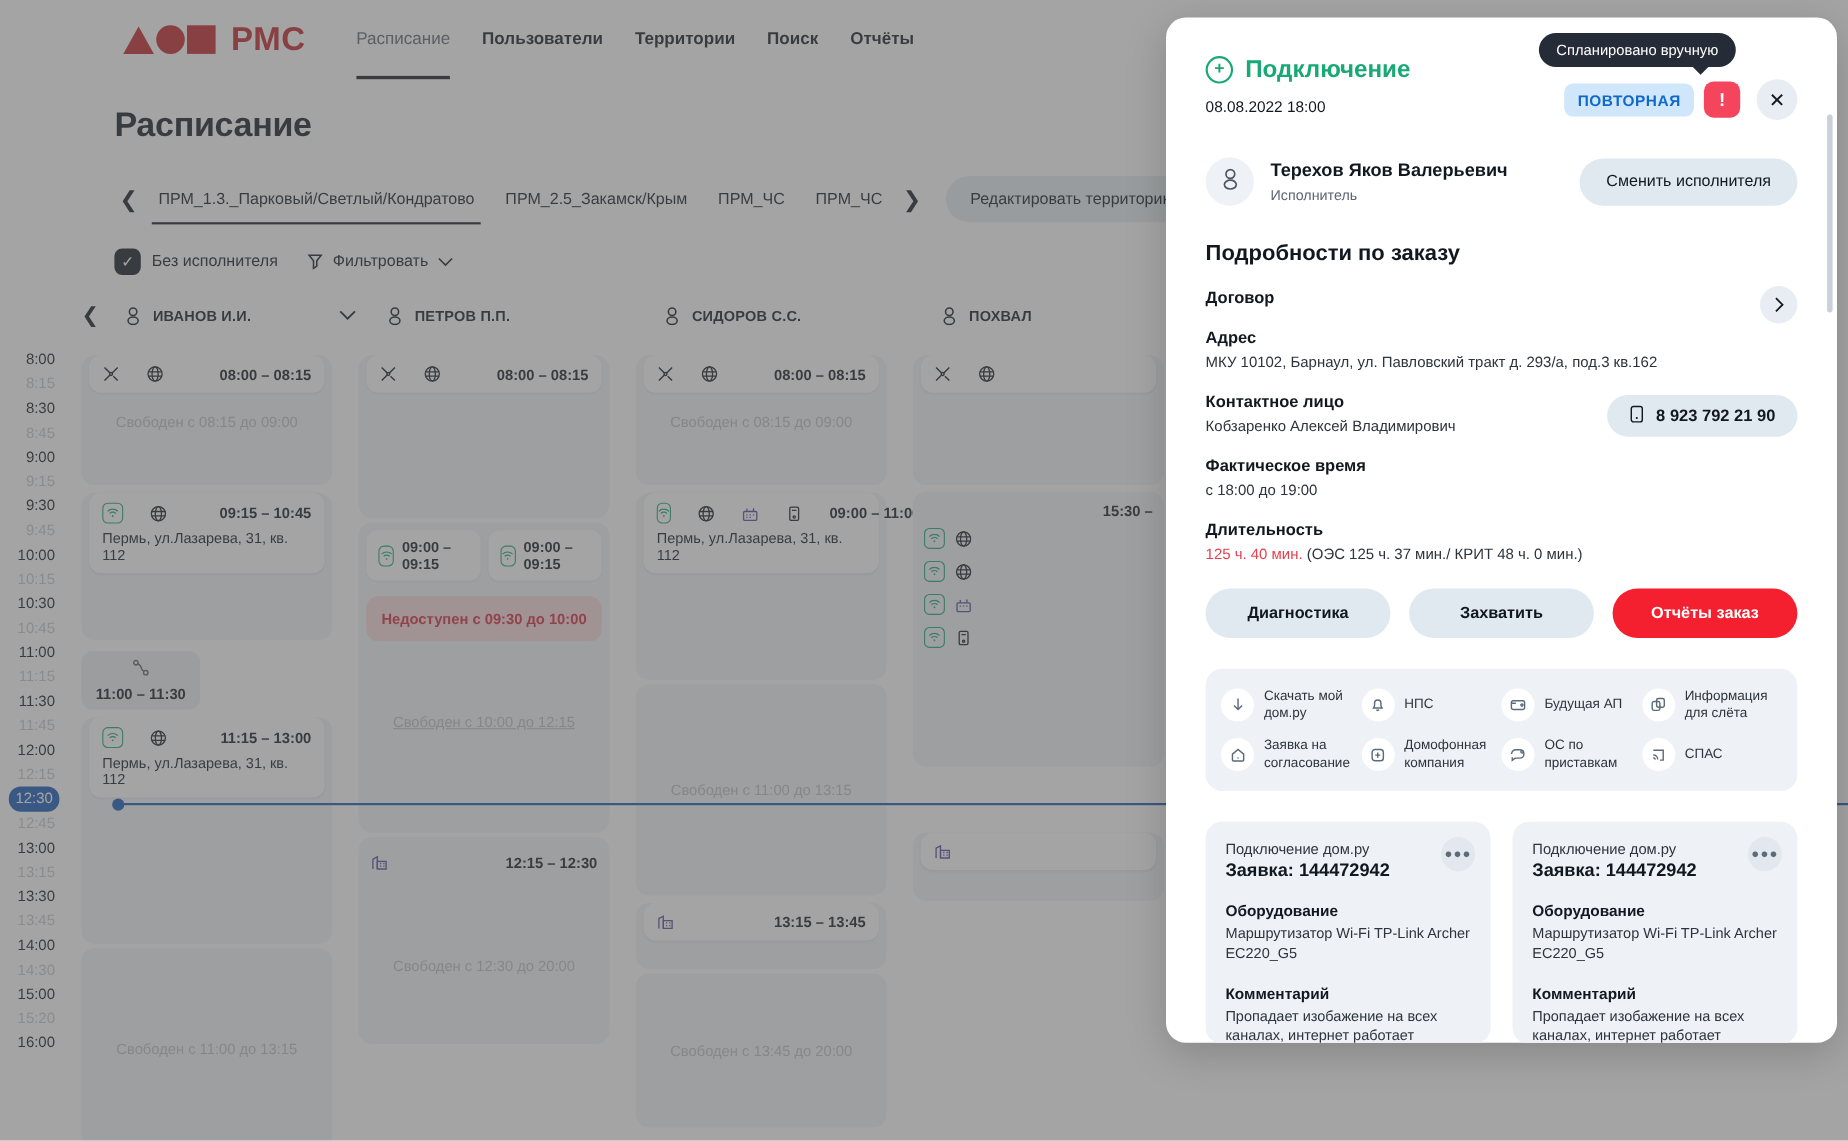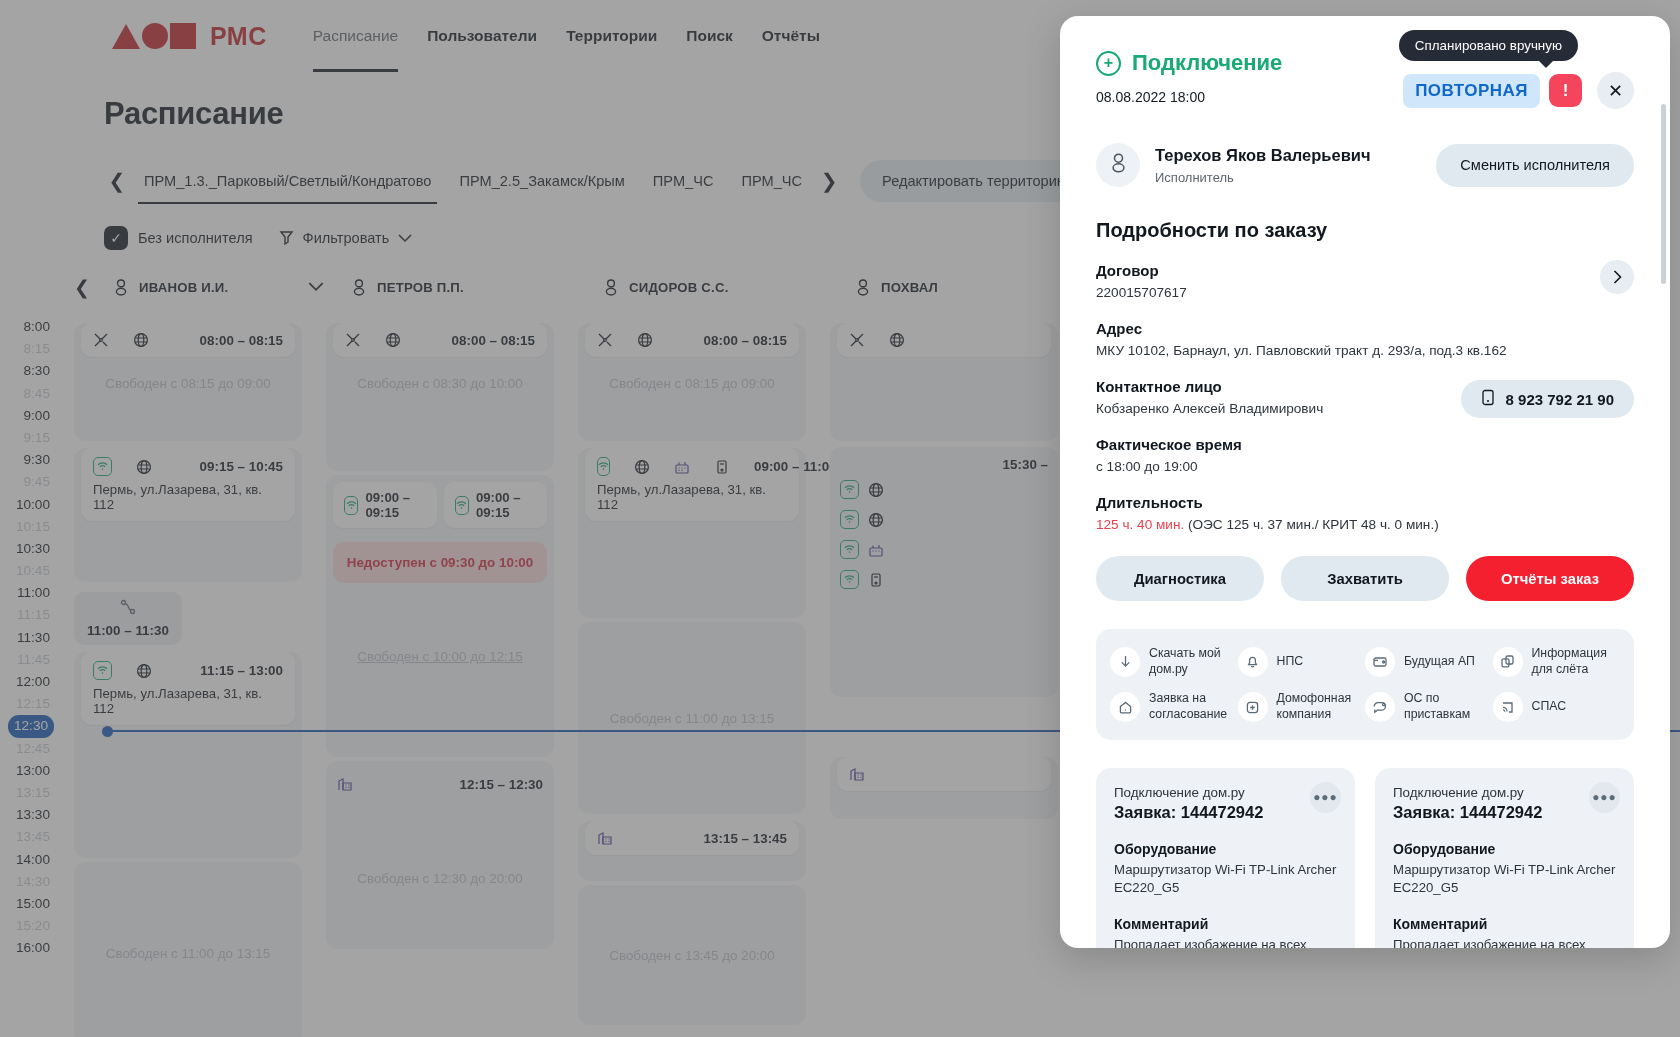--- a/index.html
+++ b/index.html
@@ -28,21 +28,21 @@
     padding: 0 0 0 112px; gap: 0px; position: relative;
   }
   .logo-wrap { display:flex; align-items:center; gap:14px; margin-right: 46px;}
   .logo-marks { display:flex; align-items:center; gap:2px; }
   .logo-tri {
     width:0;height:0;border-left:14px solid transparent;border-right:14px solid transparent;
     border-bottom:25px solid #c32228;
   }
   .logo-circle { width:26px;height:26px;border-radius:50%;background:#c32228; }
   .logo-sq { width:26px;height:26px;background:#c32228; }
-  .logo-text { color:#c32228; font-size:25px; font-weight:bold; letter-spacing:0.5px; }
+  .logo-text { color:#c32228; font-size:30px; font-weight:bold; letter-spacing:0.5px; }
   .nav { display:flex; align-items:center; gap:29px; height:72px; }
   .nav-item {
     font-size:15.5px; color:#111820; font-weight:bold; height:72px;
     display:flex; align-items:center; position:relative; cursor:pointer;
   }
   .nav-item.active { color:#60666e; font-weight:normal; }
   .nav-item.active::after {
     content:""; position:absolute; left:0; right:0; bottom:0; height:3px; background:#111820;
   }
 
@@ -157,21 +157,21 @@
   .tooltip{
     background:#262b38; color:#fff; font-size:13.4px; border-radius:17px; padding:8px 16px;
     position:absolute; right:56px; top:-20px; white-space:nowrap;
   }
   .tooltip::after{
     content:""; position:absolute; right:24px; bottom:-7px; border-left:8px solid transparent;
     border-right:8px solid transparent; border-top:8px solid #262b38;
   }
   .badges{ display:flex; align-items:center; gap:9px; margin-top:22px;}
   .badge-blue{
-    background:#cfe6fb; color:#1069c9; font-size:17px; font-weight:bold; letter-spacing:0.5px;
+    background:#cfe6fb; color:#1069c9; font-size:14px; font-weight:bold; letter-spacing:0.5px;
     border-radius:8px; padding:7px 12px;
   }
   .badge-red{
     width:33px;height:33px;border-radius:9px;background:#f4455c;color:#fff;display:flex;
     align-items:center;justify-content:center;font-size:17px;font-weight:bold;
   }
   .close-btn{
     width:37px;height:37px;border-radius:50%;background:#e7edf2;display:flex;align-items:center;
     justify-content:center;font-size:18px;color:#111820;cursor:pointer;margin-left:6px;
   }
@@ -482,21 +482,20 @@
                 <span class="icn">
                   <svg width="16" height="16" viewBox="0 0 16 16" fill="none" stroke="#111820" stroke-width="1.2">
                       <circle cx="8" cy="8" r="6.4"></circle>
                       <ellipse cx="8" cy="8" rx="2.8" ry="6.4"></ellipse>
                       <path d="M1.8 6h12.4M1.8 10h12.4"></path>
                     </svg>
                 </span>
                 <span class="ev-times">08:00 – 08:15</span>
               </div>
             </div>
-            <div class="free-txt">Свободен с 08:30 до 10:00</div>
           </div>
 
           <div class="slot-block" style="height:282px; margin-top:4px;">
             <div style="display:flex; gap:7px; padding:7px;">
               <div class="mini-ev">
                 <span class="teal-badge">
                   <svg width="11" height="9" viewBox="0 0 12 9" fill="none" stroke="#17a673" stroke-width="1.2">
                       <path d="M1 2.6a7 7 0 0110 0M3 4.8a4.2 4.2 0 016 0"></path>
                       <circle cx="6" cy="7.3" r="0.9" fill="#17a673" stroke="none"></circle>
                     </svg>
@@ -757,21 +756,20 @@
           <div class="exec-name">Терехов Яков Валерьевич</div>
           <div class="exec-role">Исполнитель</div>
         </div>
         <div class="btn-light">Сменить исполнителя</div>
       </div>
 
       <div class="sec-title">Подробности по заказу</div>
 
       <div class="field">
         <div class="f-label">Договор</div>
-        <div class="f-value">220015707617</div>
         <div class="chev-btn">
           <svg width="9" height="14" viewBox="0 0 9 14" fill="none" stroke="#111820" stroke-width="1.6">
               <path d="M1.5 1l6 6-6 6"></path>
             </svg>
         </div>
       </div>
 
       <div class="field">
         <div class="f-label">Адрес</div>
         <div class="f-value">МКУ 10102, Барнаул, ул. Павловский тракт д. 293/а, под.3 кв.162</div>

